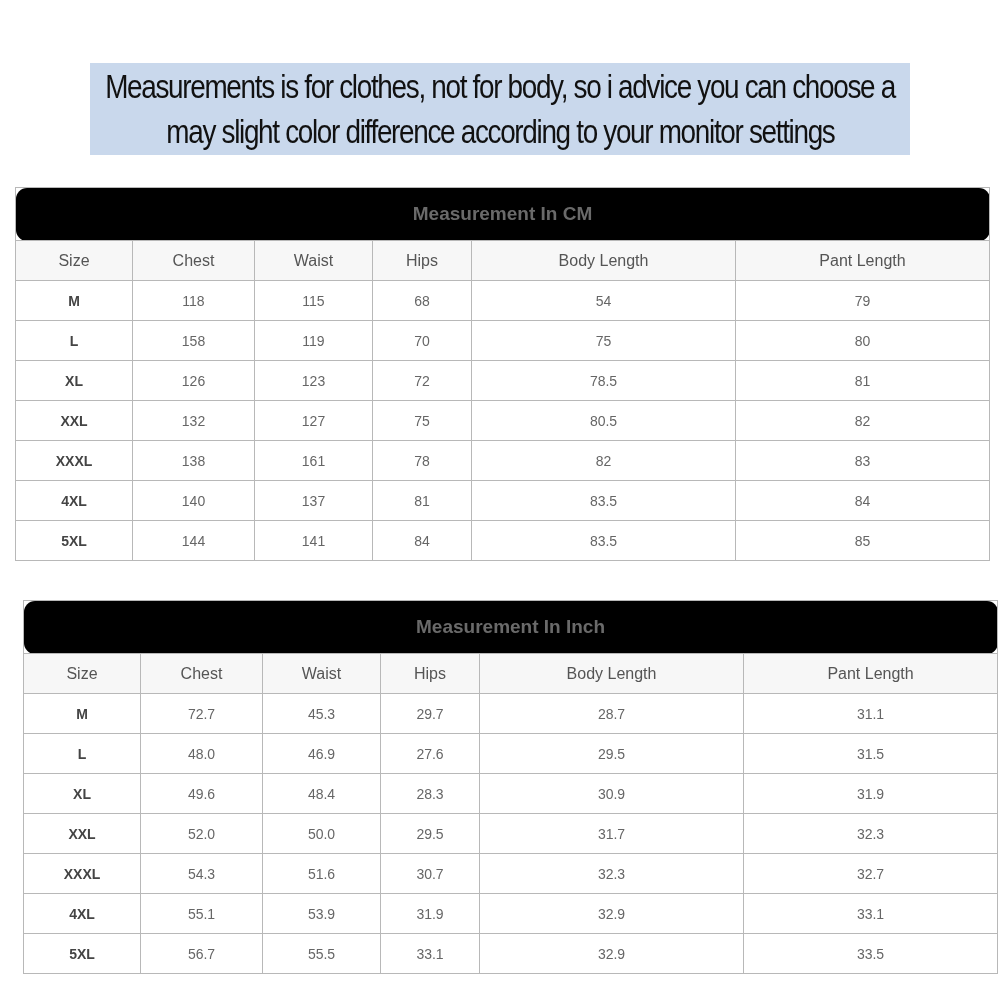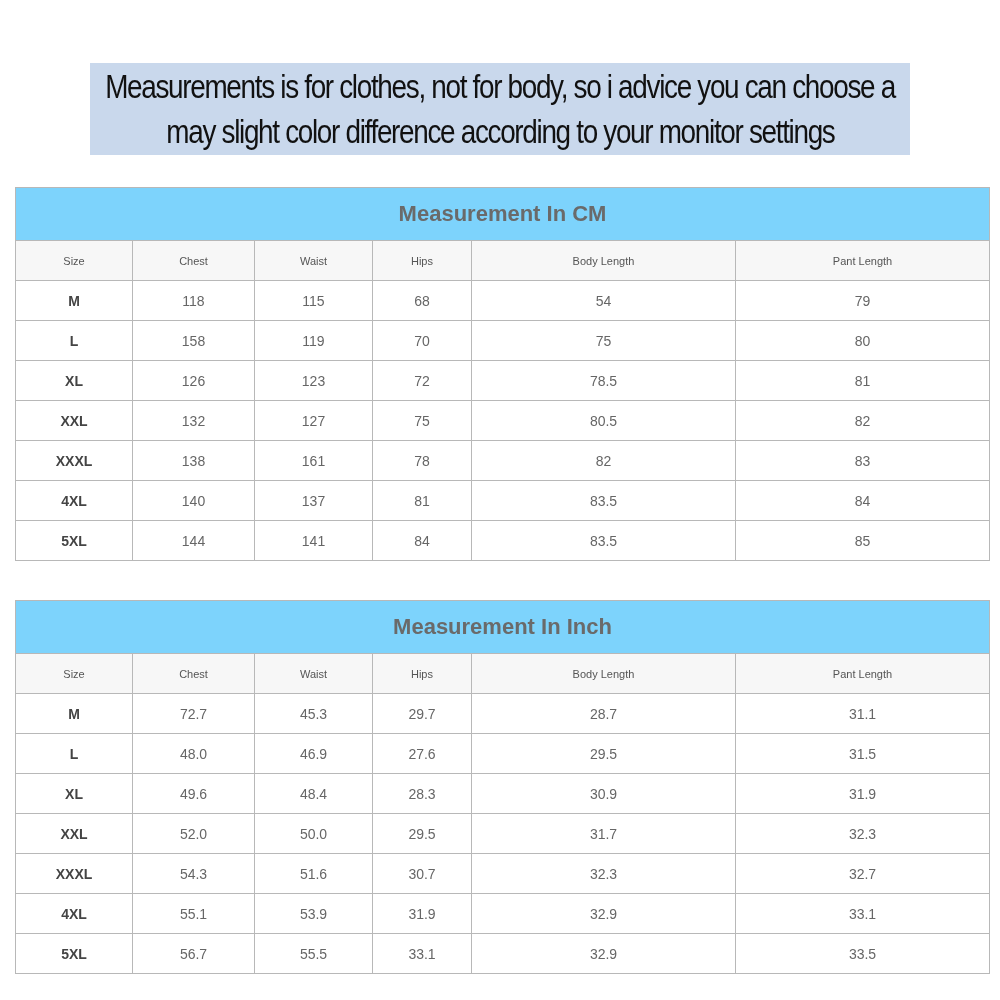--- a/index.html
+++ b/index.html
@@ -38,39 +38,40 @@
   table.size-table {
     position: absolute;
     left: 15px;
     width: 974px;
     border-collapse: collapse;
     table-layout: fixed;
     font-family: "Liberation Sans", sans-serif;
     color: #555555;
   }
   table.size-table.cm { top: 187px; }
-  table.size-table.inch { top: 600px; }
+  table.size-table.inch { top: 600px; margin-left: 8px; }
 
   table.size-table th,
   table.size-table td {
     border: 1px solid #b8b8b8;
     text-align: center;
     padding: 0;
   }
   .caption-row th {
-    background: #7dd3fc;
+    background: #000000;
     height: 52px;
-    font-size: 22px;
+    font-size: 19px;
     font-weight: bold;
     color: #6a6a6a;
+    border-radius: 11px;
   }
   .header-row th {
     background: #f7f7f7;
     height: 39px;
-    font-size: 11px;
+    font-size: 16px;
     font-weight: normal;
     color: #555555;
   }
   tbody td {
     height: 39px;
     font-size: 14px;
     color: #666666;
     background: #ffffff;
   }
   tbody td.size-cell {

